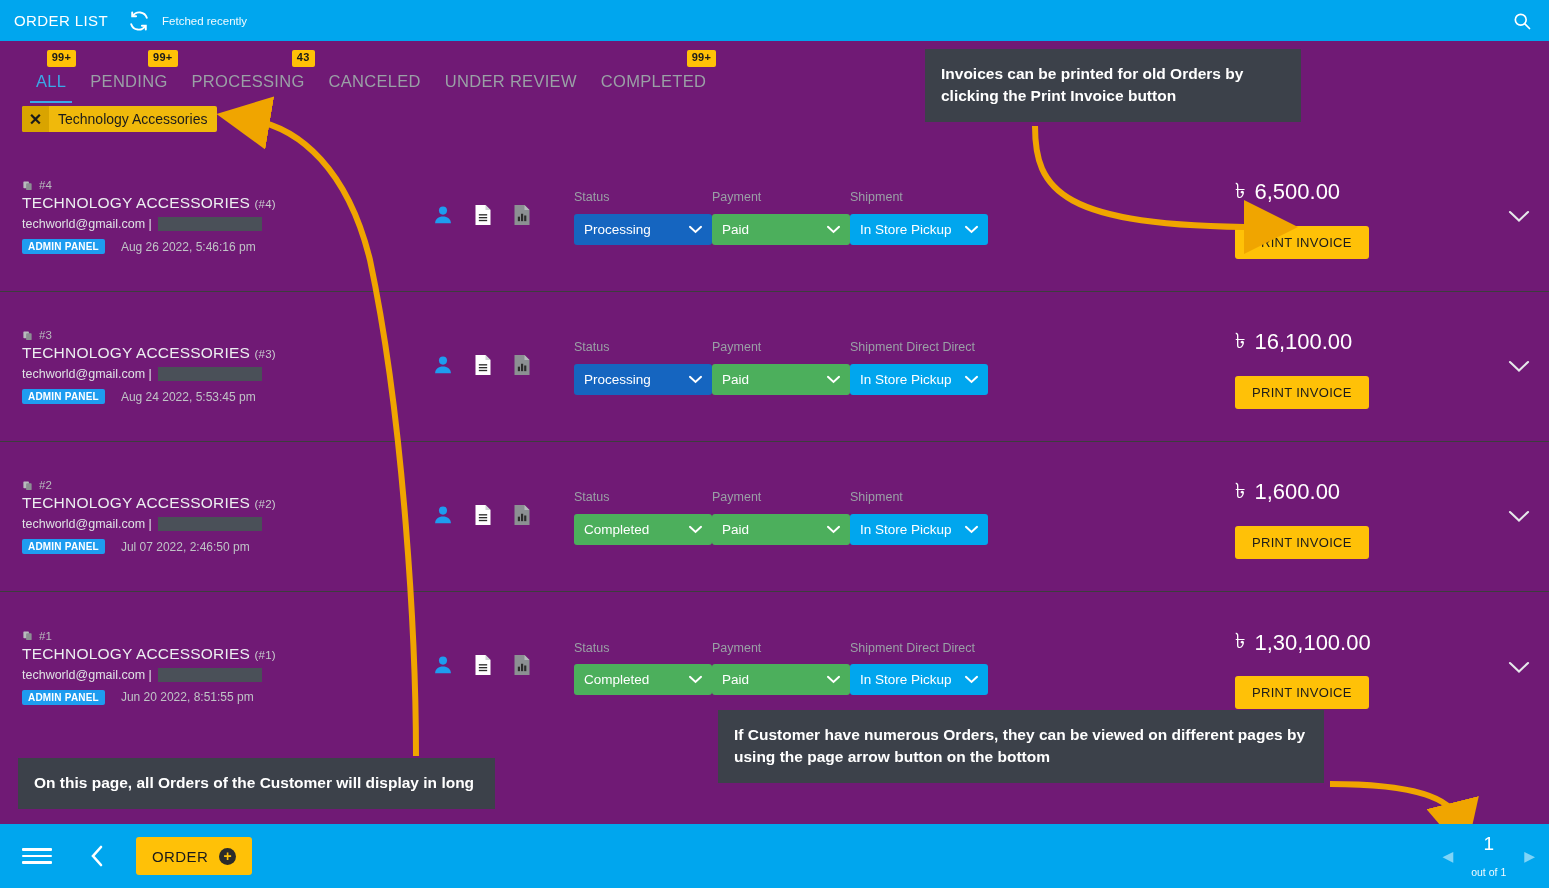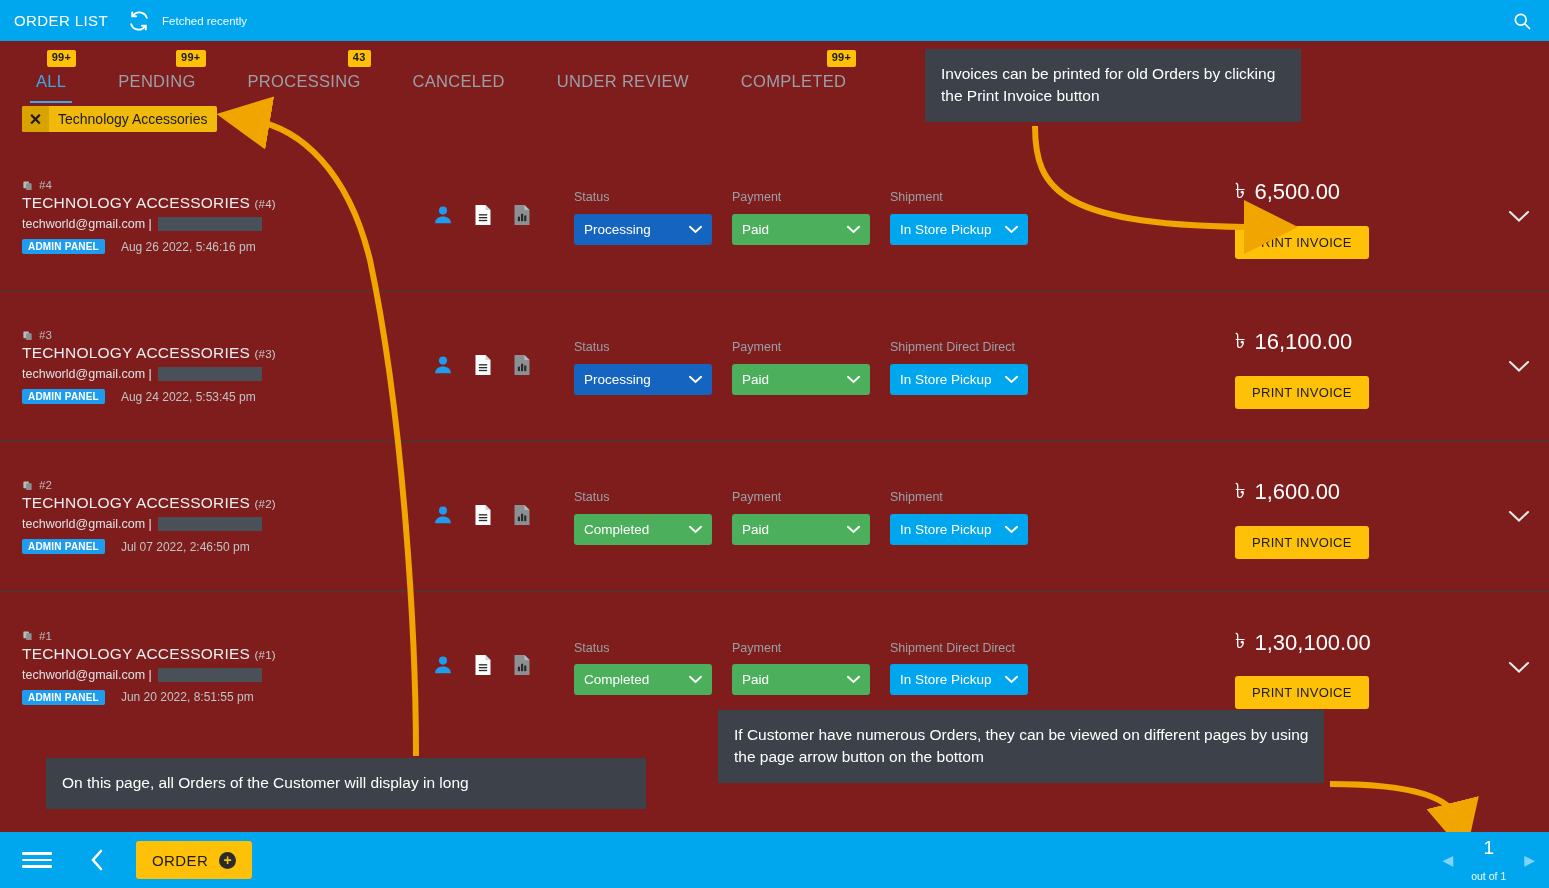--- a/index.html
+++ b/index.html
@@ -2,38 +2,38 @@
 <html><head>
 <meta charset="utf-8">
 <style>
   * { box-sizing: border-box; margin: 0; padding: 0; }
   html, body {
     width: 1549px; height: 888px;
     background: #2b2b2b;
     font-family: "Liberation Sans", sans-serif;
     overflow: hidden;
   }
-  .app { position: relative; width: 1549px; height: 888px; background: #7f1d1d; }
+  .app { position: relative; width: 1549px; height: 888px; background: #701a75; }
 
   
   .topbar {
     position: absolute; top: 0; left: 0; width: 1549px; height: 41px;
     background: #00a6ee; display: flex; align-items: center; padding: 0 14px;
   }
   .topbar-title {
     color: #fff; font-size: 15px; letter-spacing: .4px; font-weight: 400;
   }
   .refresh-icon { margin-left: 20px; width: 22px; height: 22px; display:flex; align-items:center; justify-content:center; }
   .fetched { color: #fff; font-size: 11.5px; margin-left: 12px; opacity: .95; }
   .search-btn { margin-left: auto; width: 26px; height: 26px; display:flex; align-items:center; justify-content:center; }
 
   
   .tabs {
     position: absolute; top: 41px; left: 0; width: 1549px; height: 62px;
-    padding-left: 24px; display: flex; align-items: flex-end; gap: 28px;
+    padding-left: 24px; display: flex; align-items: flex-end;
   }
   .tab {
     position: relative; color: #9aa0a6; font-size: 16.5px; letter-spacing: .3px;
     padding: 0 12px 12px 12px; white-space: nowrap;
   }
   .tab.active { color: #3aa9e8; }
   .tab.active::after {
     content: ""; position: absolute; left: 6px; right: 6px; bottom: 0;
     height: 2.5px; background: #3aa9e8;
   }
@@ -78,21 +78,21 @@
   .redact { display: inline-block; width: 104px; height: 14px; background: #4a5058; }
   .ord-meta { display: flex; align-items: center; gap: 16px; margin-top: 8px; }
   .admin-pill {
     background: #1e9cf0; color: #fff; font-size: 10px; font-weight: 700;
     padding: 2px 6px; border-radius: 2px; letter-spacing: .2px;
   }
   .ord-date { color: #bfc3c6; font-size: 12px; }
 
   .ord-icons { width: 120px; display: flex; align-items: center; gap: 19px; }
 
-  .ord-fields { display: flex; gap: 20px; margin-left: 22px; }
+  .ord-fields { display: flex; gap: 0; margin-left: 22px; }
   .field { width: 138px; }
   .field-label {
     color: #9aa0a6; font-size: 12.5px; margin-bottom: 7px;
     line-height: 1.45; min-height: 18px;
   }
   .select {
     position: relative; height: 31px; border-radius: 3px;
     display: flex; align-items: center; padding: 0 10px;
     color: #fff; font-size: 13.5px;
   }
@@ -109,35 +109,35 @@
   .taka { font-size: 21px; }
   .print-btn {
     margin-top: 16px; background: #ffc107; color: #1b1b1b;
     font-size: 13px; letter-spacing: .3px; padding: 9px 17px; border-radius: 3px;
   }
   .ord-chev { width: 60px; display: flex; justify-content: center; align-items: center; }
 
   
   .callout {
     position: absolute; background: #3c414a; color: #fff;
-    font-weight: 400; font-size: 15.5px; line-height: 1.42;
+    font-weight: 700; font-size: 15.5px; line-height: 1.42;
     padding: 14px 14px 15px 16px; z-index: 40;
   }
   .cal-1 { top: 49px; left: 925px; width: 376px; }
-  .cal-2 { top: 758px; left: 46px; width: 600px; }
+  .cal-2 { top: 758px; left: 18px; width: 477px; }
   .cal-3 { top: 710px; left: 718px; width: 606px; }
 
   .arrow-layer {
     position: absolute; top: 0; left: 0; width: 1549px; height: 888px;
     pointer-events: none; z-index: 35;
   }
 
   
   .bottombar {
-    position: absolute; bottom: 0; left: 0; width: 1549px; height: 56px;
+    position: absolute; bottom: 0; left: 0; width: 1549px; height: 64px;
     background: #00a6ee; display: flex; align-items: center; padding: 12px 14px;
     z-index: 50;
   }
   .hamburger { width: 30px; display: flex; flex-direction: column; gap: 4px; margin-left: 8px; }
   .hamburger i { display: block; height: 2.5px; background: #fff; border-radius: 1px; }
   .back-chev { margin-left: 38px; display: flex; align-items: center; }
   .order-btn {
     margin-left: 32px; background: #ffc107; color: #1b1b1b;
     height: 38px; border-radius: 3px; display: flex; align-items: center;
     gap: 11px; padding: 0 16px; font-size: 15px; letter-spacing: .4px;

